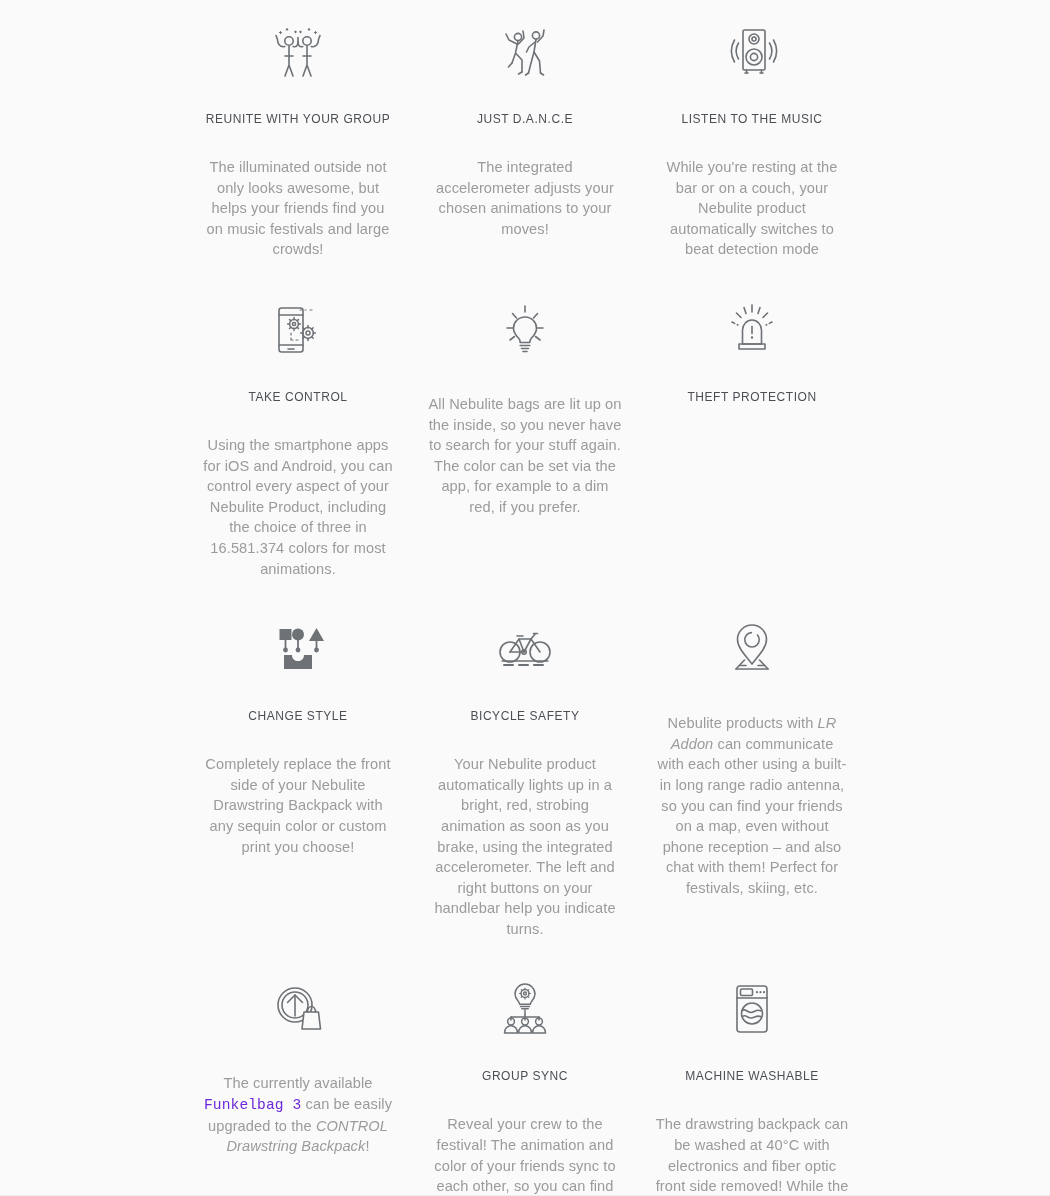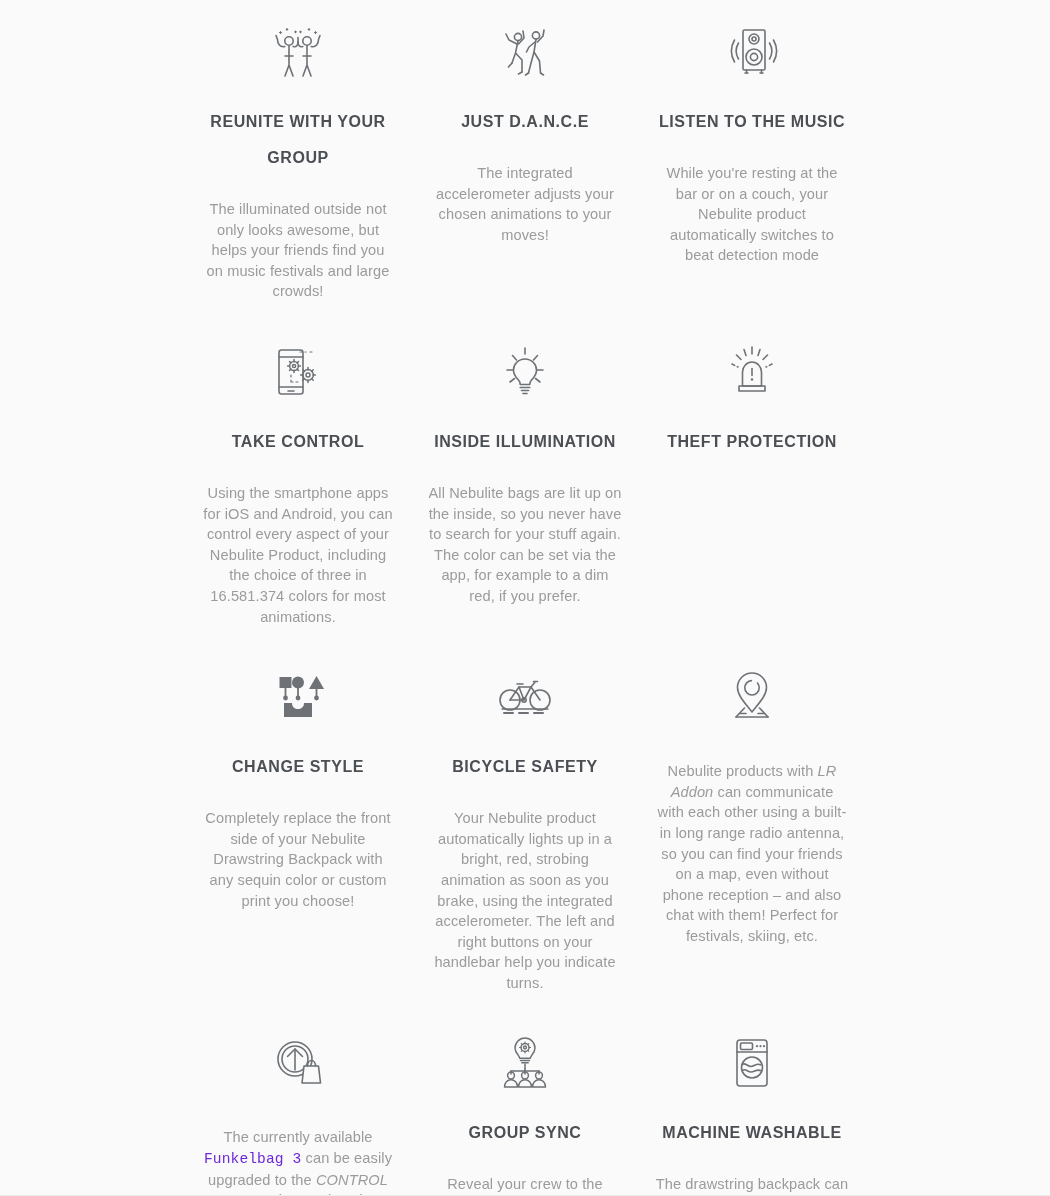--- a/index.html
+++ b/index.html
@@ -46,25 +46,25 @@
     align-items: center;
     justify-content: center;
     margin-bottom: 20px;
   }
   .feature-icon svg {
     display: block;
     width: 100%;
     height: 100%;
   }
   .feature-title {
-    font-size: 16px;
+    font-size: 12px;
     letter-spacing: 0.55px;
     color: #4b4f54;
-    font-weight: 700;
-    line-height: 36px;
+    font-weight: 400;
+    line-height: 30px;
     margin: 0 0 11px 0;
     text-transform: uppercase;
     max-width: 210px;
   }
   .feature-desc {
     font-size: 14.6px;
     line-height: 20.6px;
     color: #9b9b9b;
     font-weight: 400;
     margin: 12px;
@@ -186,21 +186,20 @@
         <path d="M30 51.5 L34 51.5"></path>
         <path d="M32 6 L32 12"></path>
         <path d="M14 28 L20 28"></path>
         <path d="M44 28 L50 28"></path>
         <path d="M19.5 13.5 L23.5 18"></path>
         <path d="M44.5 13.5 L40.5 18"></path>
         <path d="M17 40 L21.5 36.5"></path>
         <path d="M47 40 L42.5 36.5"></path>
       </svg>
     </div>
-    <h3 class="feature-title">INSIDE ILLUMINATION</h3>
     <p class="feature-desc">All Nebulite bags are lit up on the inside, so you never have to search for your stuff again. The color can be set via the app, for example to a dim red, if you prefer.</p>
   </div>
 
   <div class="feature-card">
     <div class="feature-icon">
       <svg viewBox="0 0 64 62" fill="none" stroke="#6e7276" stroke-width="1.6" stroke-linecap="round" stroke-linejoin="round">
         <path d="M22.5 44 L22.5 30 C22.5 24.5 26.8 20 32 20 C37.2 20 41.5 24.5 41.5 30 L41.5 44 Z"></path>
         <path d="M19 44 L45 44 L45 49 L19 49 Z"></path>
         <path d="M32 26.5 L32 33.5"></path>
         <circle cx="32" cy="37.5" r="1.2" fill="#6e7276" stroke="none"></circle>

